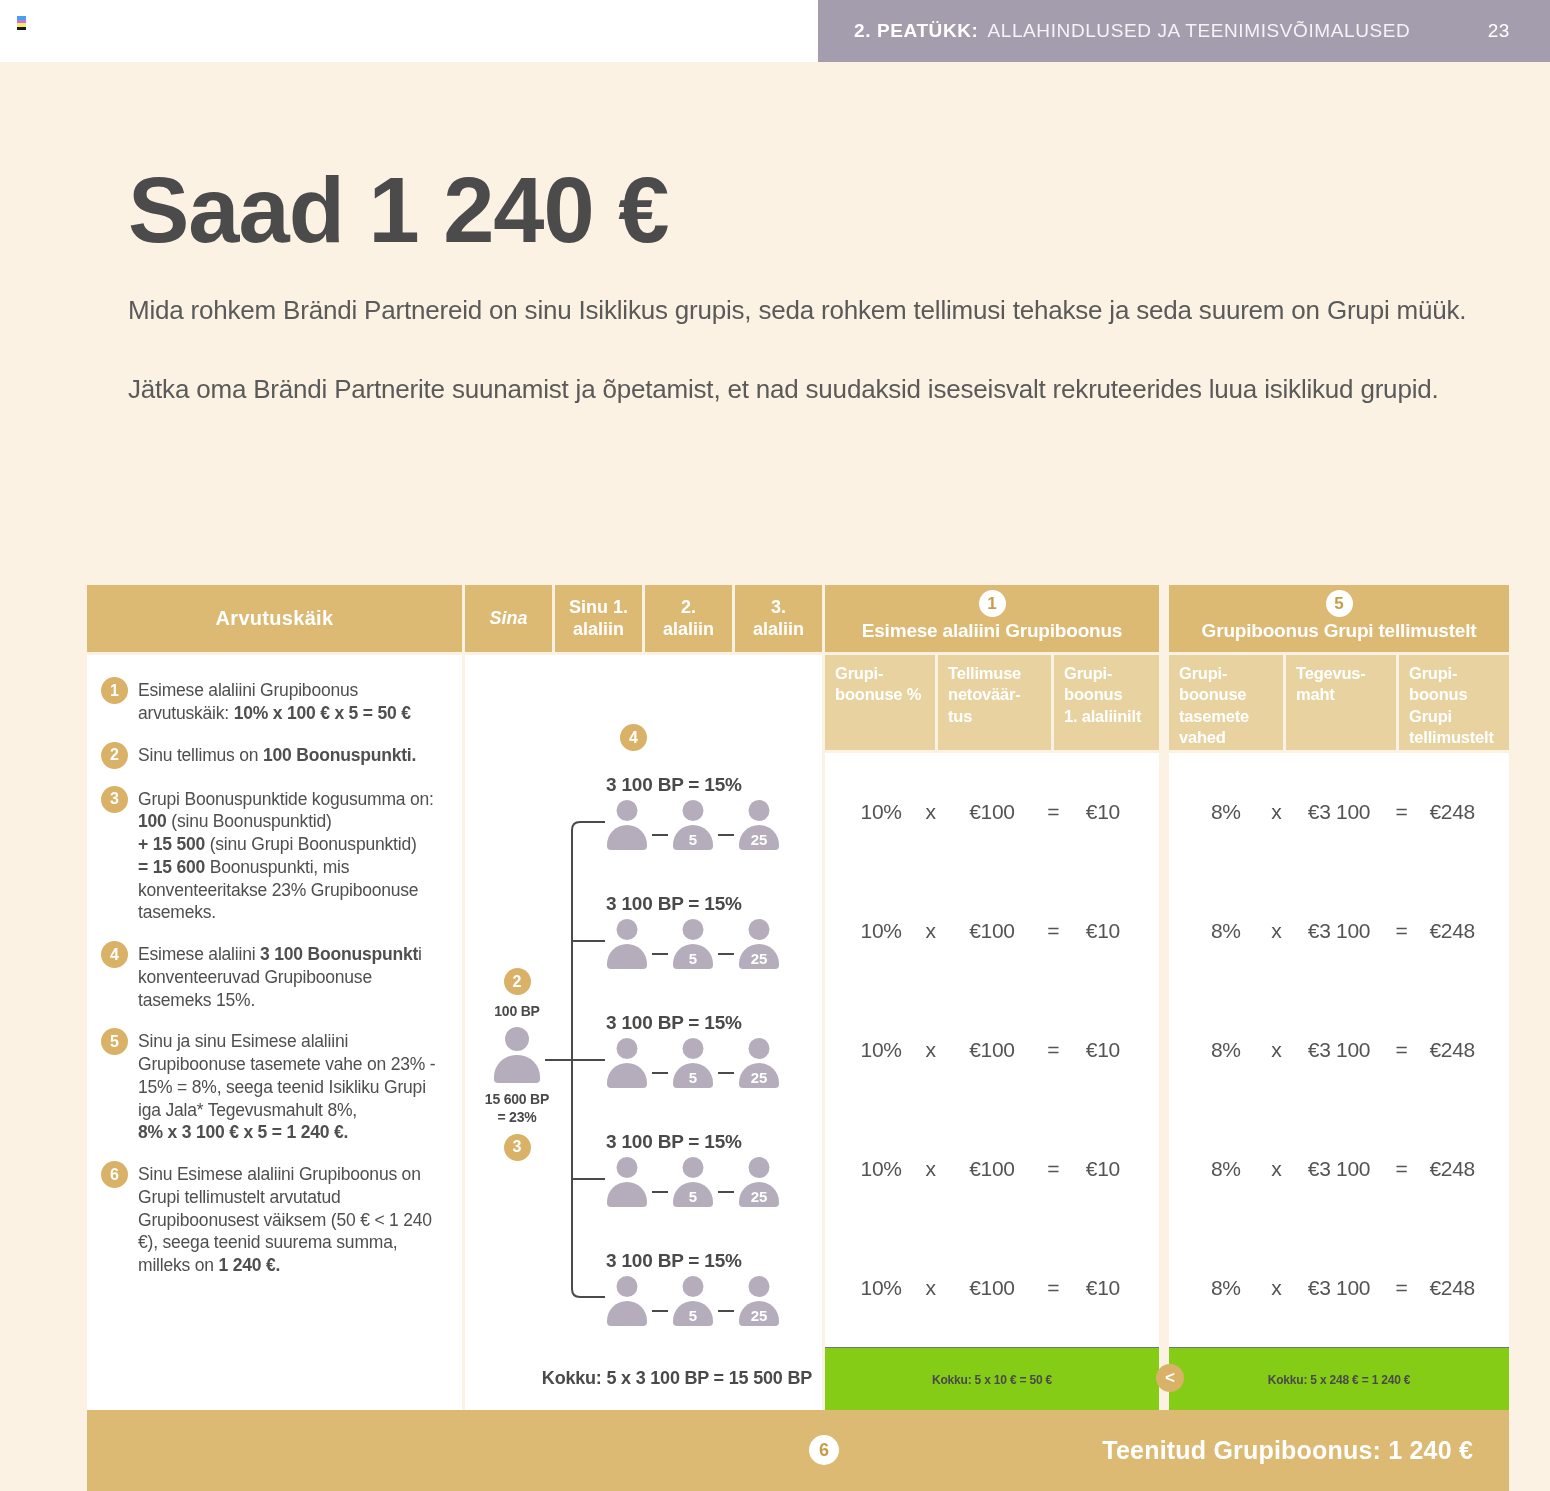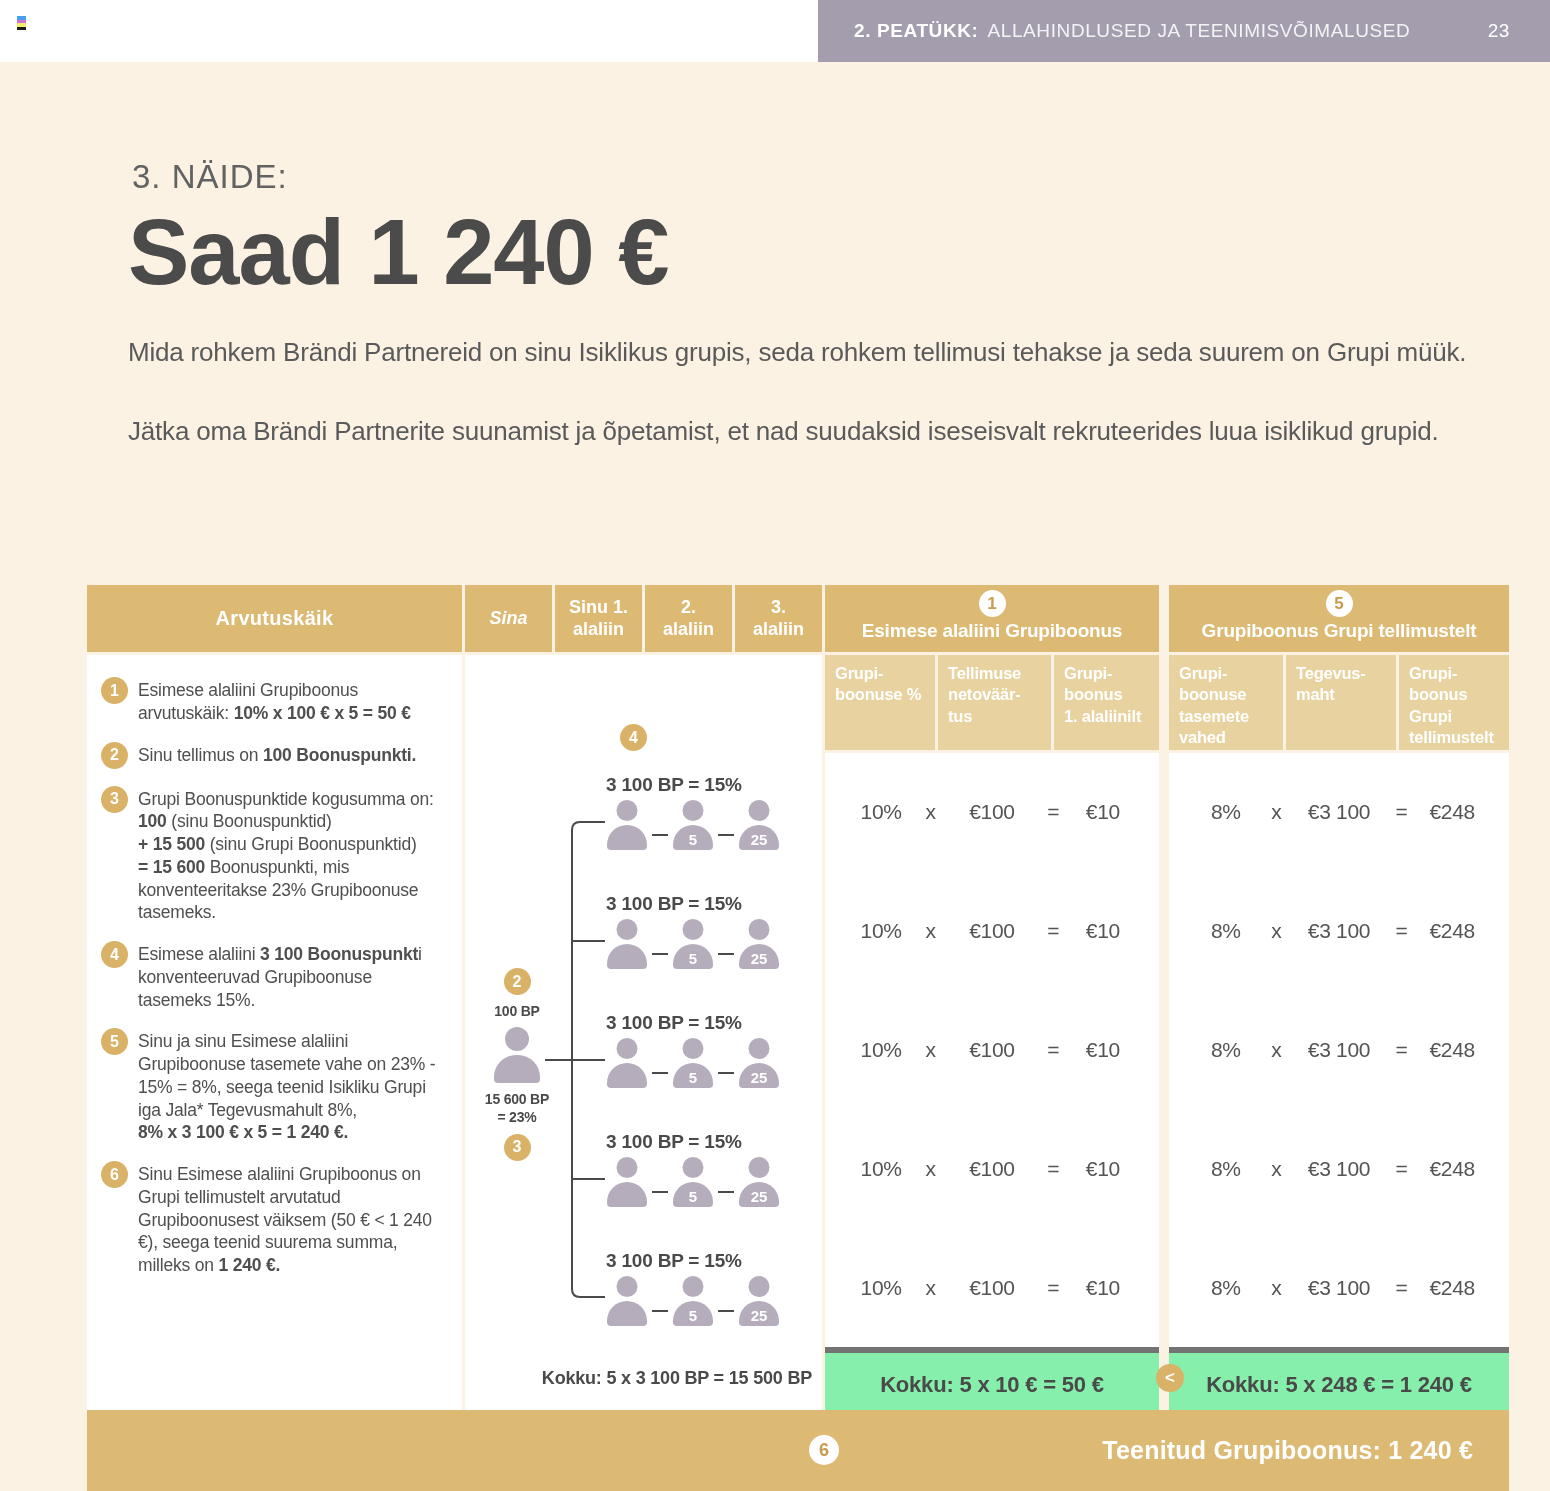--- a/index.html
+++ b/index.html
@@ -38,23 +38,23 @@
                font-weight:bold;font-size:17px;display:flex;align-items:center;justify-content:center;}
   .group-title{color:#fff;font-weight:bold;font-size:19px;margin-top:3px;letter-spacing:-.2px;}
   .subcell{position:absolute;top:70px;height:95px;background:#e8d3a0;color:#fff;font-weight:bold;
            font-size:16.5px;line-height:1.3;box-sizing:border-box;padding:8px 6px 0 10px;
            white-space:pre-line;letter-spacing:-.2px;}
   .whitebox{position:absolute;background:#fff;}
   #colA-body{left:0;top:70px;width:375px;height:755px;}
   #tree-body{left:378px;top:70px;width:357px;height:755px;}
   #g1-body{left:738px;top:168px;width:334px;height:594px;}
   #g2-body{left:1082px;top:168px;width:340px;height:594px;}
-  #g1-kokku,#g2-kokku{top:762px;height:63px;background:#86efac;border-top:6px solid #737373;
+  #g1-kokku,#g2-kokku{top:762px;height:63px;background:#84cc16;border-top:1px solid #737373;
            display:flex;align-items:center;justify-content:center;font-weight:bold;
-           font-size:22px;color:#4a4a4a;letter-spacing:-.2px;}
+           font-size:12px;color:#4a4a4a;letter-spacing:-.2px;}
   #g1-kokku{left:738px;width:334px;}
   #g2-kokku{left:1082px;width:340px;}
   #tree-kokku{left:378px;top:762px;width:357px;height:63px;display:flex;align-items:center;
            justify-content:flex-end;padding-right:10px;box-sizing:border-box;font-weight:bold;
            font-size:18px;color:#4a4a4a;letter-spacing:-.2px;}
 
   
   #steps{left:0;top:70px;width:375px;height:755px;box-sizing:border-box;
          padding:22px 16px 0 14px;display:flex;flex-direction:column;gap:17px;}
   .step{display:flex;gap:10px;}
@@ -115,21 +115,20 @@
       <div style="background: rgb(26, 26, 26);"></div>
     </div>
 </div>
 <div class="abs" id="topbar">
   <span class="chapter">2. PEATÜKK:</span>
   <span class="chapter-title">ALLAHINDLUSED JA TEENIMISVÕIMALUSED</span>
   <span class="pagenum">23</span>
 </div>
 
 <div class="abs" id="intro">
-  <p class="kicker">3. NÄIDE:</p>
   <p class="headline">Saad 1 240 €</p>
   <p class="para">Mida rohkem Brändi Partnereid on sinu Isiklikus grupis, seda rohkem tellimusi tehakse ja seda suurem on Grupi müük.</p>
   <p class="para">Jätka oma Brändi Partnerite suunamist ja õpetamist, et nad suudaksid iseseisvalt rekruteerides luua isiklikud grupid.</p>
 </div>
 
 <div class="abs" id="table">
 
   <div class="hdr" id="hdr-arvutuskaik">Arvutuskäik</div>
   <div class="hdr tree-hdr" style="left:378px;font-style:italic;">Sina</div>
   <div class="hdr tree-hdr" style="left:468px;">Sinu 1.

